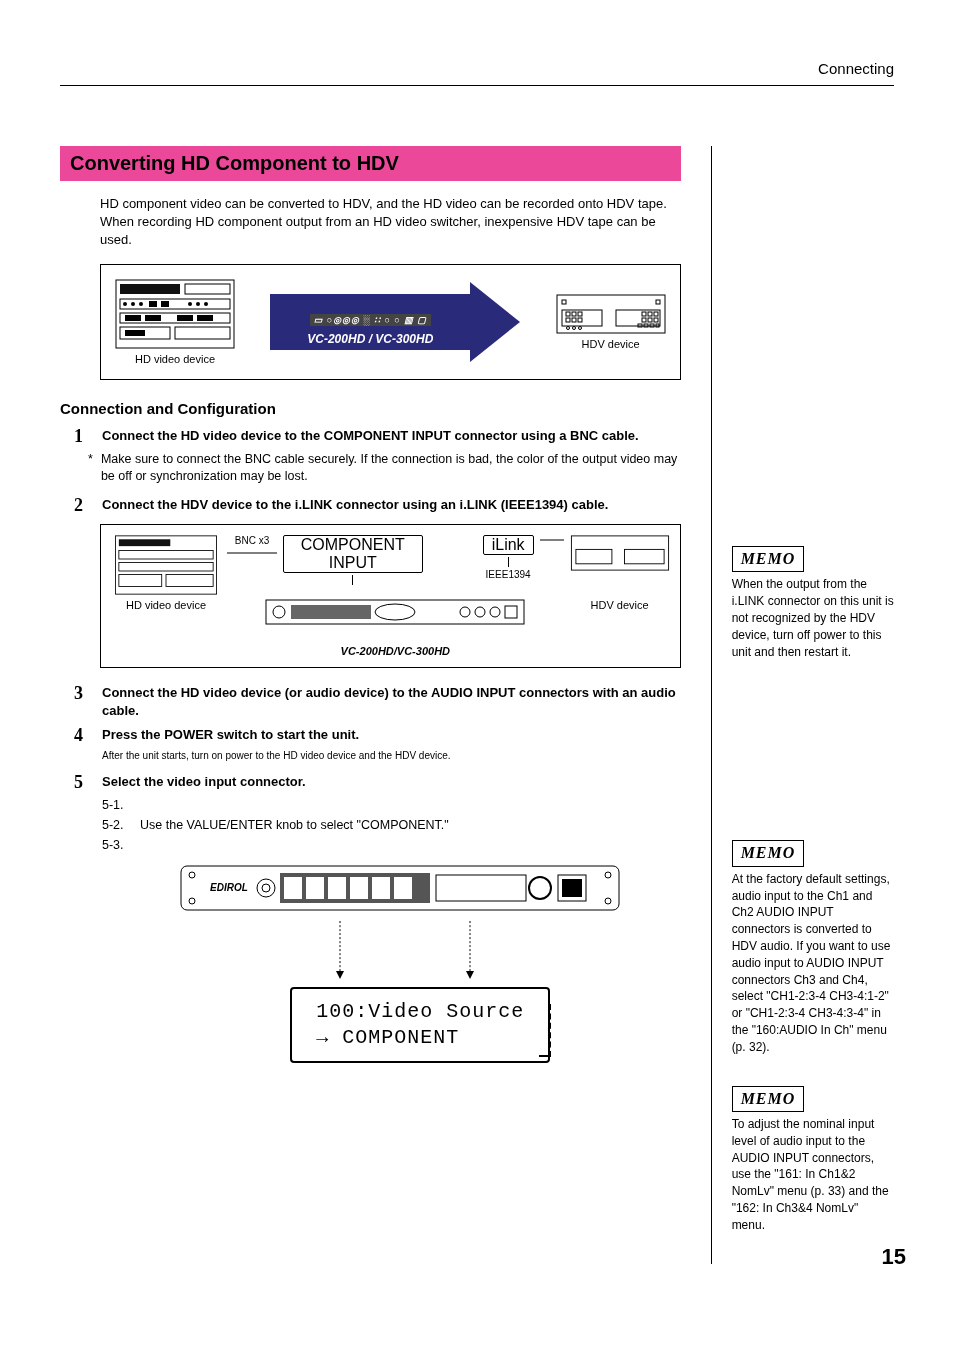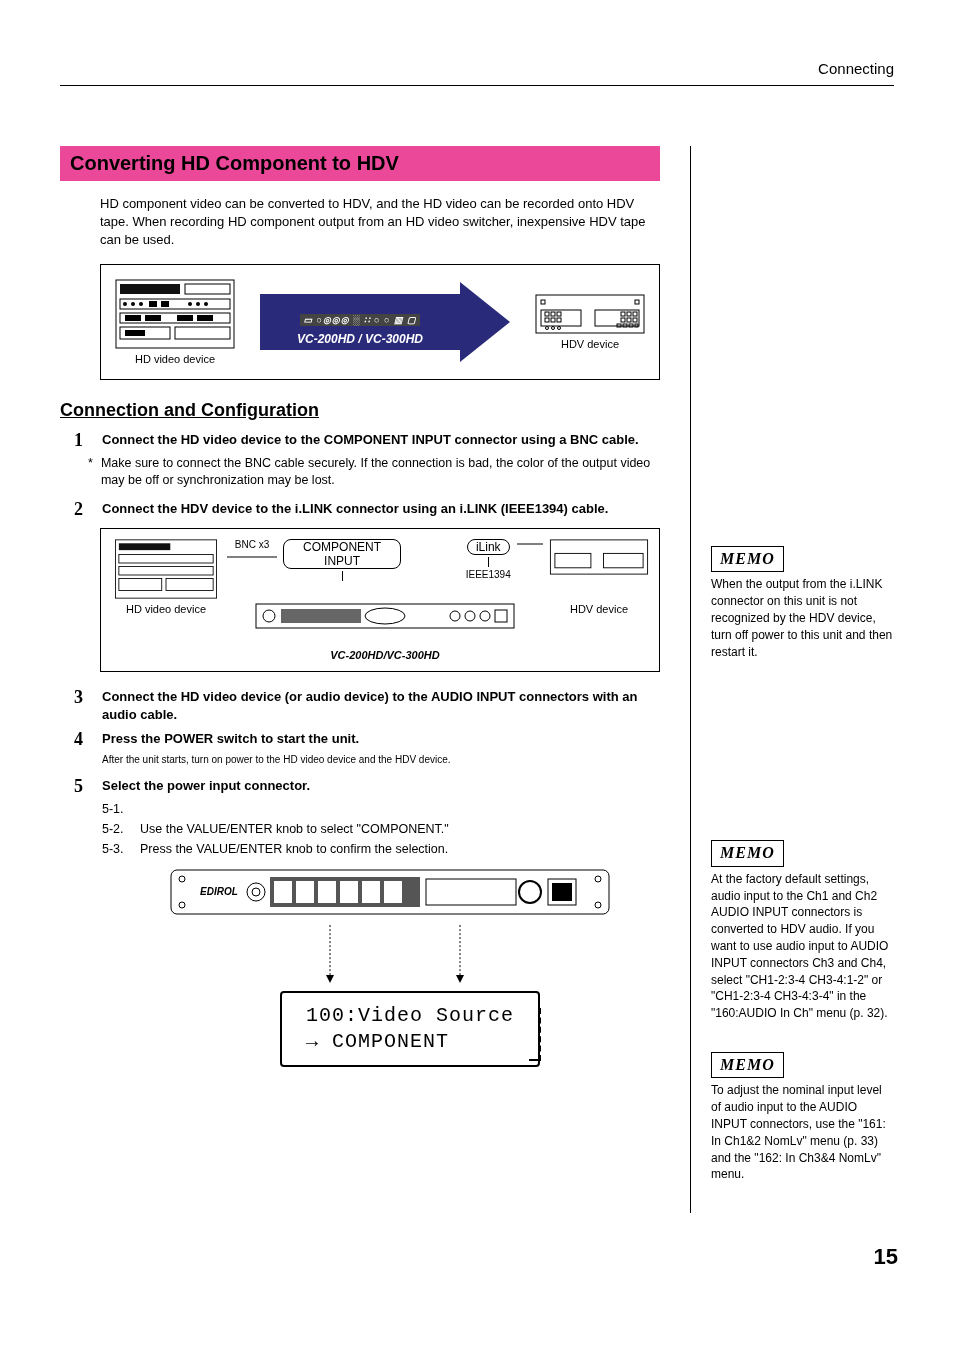--- a/index.html
+++ b/index.html
@@ -105,23 +105,22 @@
   }
   .unit-glyphs {
     color:#fff;
     font-size:9px;
     letter-spacing:1px;
     margin-bottom:6px;
     background:#444;
     padding:1px 4px;
   }
   .subhead {
-    font-size: 18px;
+    font-size: 15px;
     font-weight: bold;
-    text-decoration: underline;
     margin-bottom: 10px;
   }
   .step {
     display:flex;
     gap:10px;
     margin: 6px 0 4px 14px;
     font-size:13px;
   }
   .step-num {
     font-family: Georgia, 'Times New Roman', serif;
@@ -154,23 +153,23 @@
   .sublist .sn { width:34px; flex-shrink:0; }
   .conn-diagram {
     border:1px solid #000;
     margin: 10px 0 16px 40px;
     padding: 10px;
     font-size:11px;
   }
   .conn-row { display:flex; align-items:flex-start; justify-content:space-between; gap:6px; }
   .conn-label-pill {
     border:1px solid #000;
-    border-radius: 8px;
+    border-radius: 2px;
     padding: 0px 8px;
-    font-size:12px;
+    font-size:16px;
     text-align:center;
   }
   .conn-pair { display:flex; flex-direction:column; align-items:center; gap:2px;}
   .vlink { width:1px; height:10px; background:#000;}
   .center-unit {
     display:flex; flex-direction:column; align-items:center;
   }
   .center-unit .label {
     font-weight:bold; font-style:italic; font-size:11px; margin-top:20px;
   }
@@ -215,21 +214,21 @@
     padding: 1px 8px;
     font-size:16px;
     letter-spacing:1px;
     font-family: Georgia, serif;
     margin-bottom:4px;
   }
   .memo { margin-bottom: 30px; }
   .page-number {
     position:absolute;
     bottom:30px;
-    right:56px;
+    right:48px;
     font-size:22px;
     font-weight:bold;
   }
 </style>
 </head>
 <body>
 
 <div class="page">
   <div class="section-header">Connecting</div>
   <hr class="top-rule">
@@ -394,33 +393,32 @@
       </div>
 
       <div class="step">
         <span class="step-num">4</span>
         <span class="step-body"><b>Press the POWER switch to start the unit.</b></span>
       </div>
       <div class="after-text">After the unit starts, turn on power to the HD video device and the HDV device.</div>
 
       <div class="step">
         <span class="step-num">5</span>
-        <span class="step-body"><b>Select the power input connector.</b></span>
+        <span class="step-body"><b>Select the video input connector.</b></span>
       </div>
       <div class="sublist">
         <div>
             <span class="sn">5-1.</span>
           </div>
         <div>
             <span class="sn">5-2.</span>
             <span>Use the VALUE/ENTER knob to select "COMPONENT."</span>
           </div>
         <div>
             <span class="sn">5-3.</span>
-            <span>Press the VALUE/ENTER knob to confirm the selection.</span>
           </div>
       </div>
 
       <div class="panel-diagram">
         <svg width="440" height="50" viewBox="0 0 440 50">
           <rect x="1" y="1" width="438" height="44" rx="6" fill="#fff" stroke="#000"></rect>
           <circle cx="12" cy="10" r="3" fill="none" stroke="#000"></circle>
           <circle cx="12" cy="36" r="3" fill="none" stroke="#000"></circle>
           <circle cx="428" cy="10" r="3" fill="none" stroke="#000"></circle>
           <circle cx="428" cy="36" r="3" fill="none" stroke="#000"></circle>

